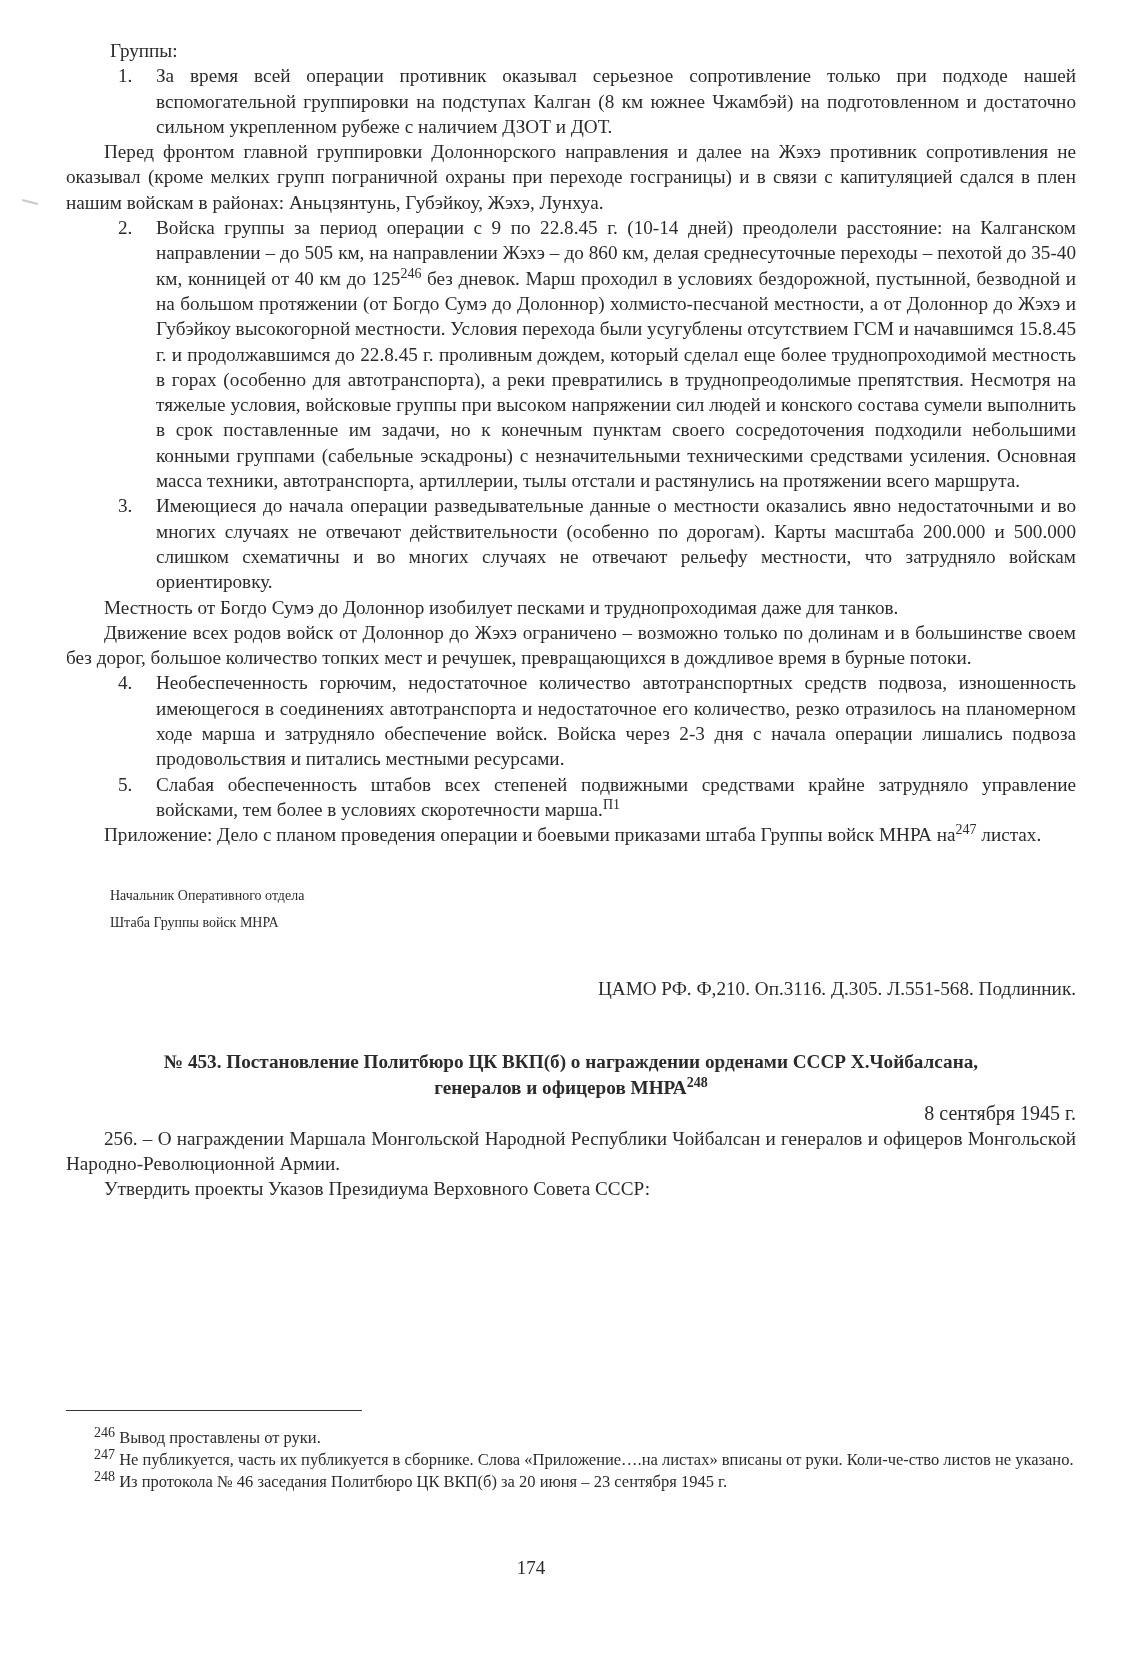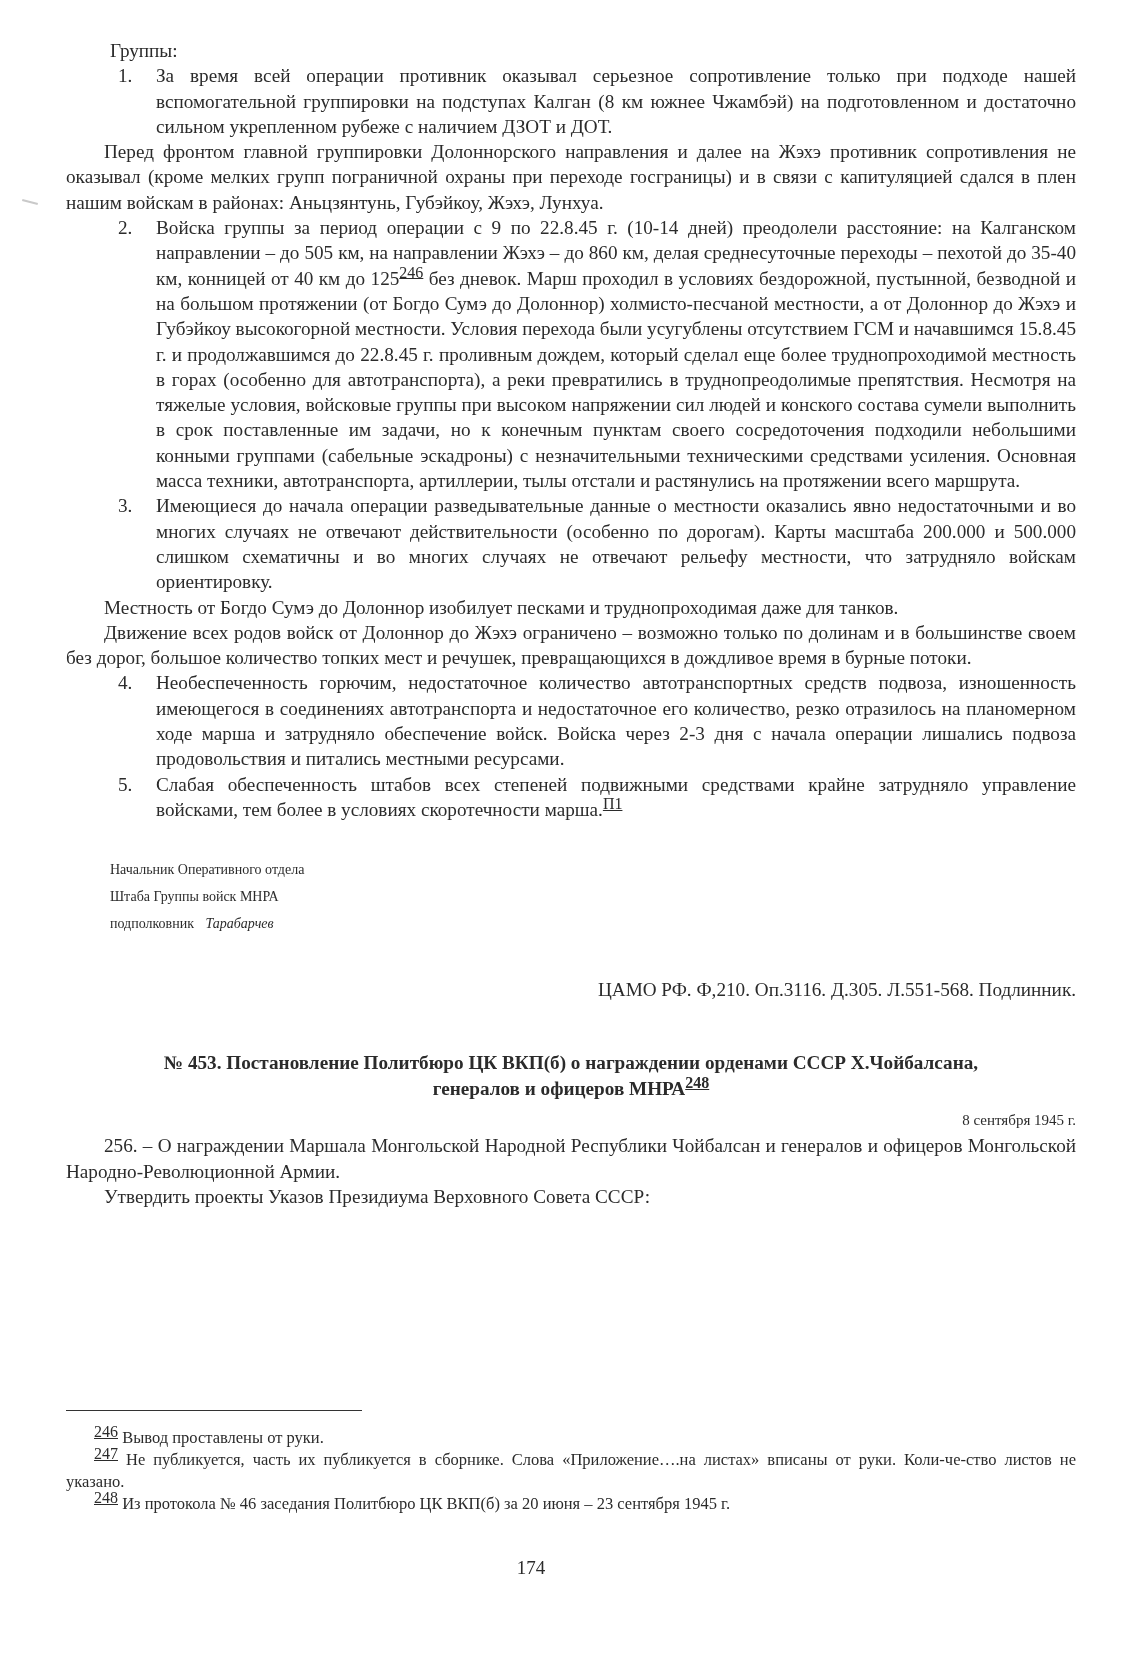--- a/index.html
+++ b/index.html
@@ -7,26 +7,26 @@
     width: 1146px; height: 1654px; position: relative; overflow: hidden;
     font-family: "Liberation Serif", "DejaVu Serif", serif;
     color: #2b2b2b;
   }
   .page { position: absolute; left: 66px; top: 38px; width: 1010px; }
   .p { font-size: 19.2px; line-height: 25.3px; text-align: justify; margin: 0; }
   .indent { text-indent: 38px; }
   .heading-line { font-size: 19.2px; line-height: 25.3px; margin: 0 0 0 44px; }
   .item { position: relative; padding-left: 90px; font-size: 19.2px; line-height: 25.3px; text-align: justify; margin: 0; }
   .item .num { position: absolute; left: 52px; top: 0; }
-  sup { font-size: 16px; line-height: 0; vertical-align: super; text-decoration: underline; }
+  sup { font-size: 14px; line-height: 0; vertical-align: super; }
   .sig { margin: 34px 0 0 44px; font-size: 14px; line-height: 27px; }
   .sig .name { font-style: italic; margin-left: 8px; }
   .archive { text-align: right; font-size: 19.2px; line-height: 25px; margin-top: 40px; }
   .doc-title { text-align: center; font-weight: bold; font-size: 19.2px; line-height: 26px; margin-top: 48px; padding: 0 10px; }
-  .doc-date { text-align: right; font-size: 15px; line-height: 25px; margin-top: 6px; }
+  .doc-date { text-align: right; font-size: 20px; line-height: 25px; }
   .fn-rule { position: absolute; left: 66px; top: 1410px; width: 296px; height: 0; border-top: 1.4px solid #333; }
   .footnotes { position: absolute; left: 66px; top: 1427px; width: 1010px; font-size: 16.5px; line-height: 22px; }
   .footnotes .fn { margin: 0; text-indent: 28px; text-align: justify; }
   .page-number { position: absolute; left: 0; width: 1062px; top: 1557px; text-align: center; font-size: 19px; }
   .scan-mark { position: absolute; left: 22px; top: 201px; width: 16px; height: 2px; background: #c9c9c9; transform: rotate(14deg); }
 </style>
 </head>
 <body>
 
 <div class="scan-mark"></div>
@@ -57,28 +57,27 @@
   <p class="item">
     <span class="num">4.</span>
     <span>Необеспеченность горючим, недостаточное количество автотранспортных средств подвоза, изношенность имеющегося в соединениях автотранспорта и недостаточное его количество, резко отразилось на планомерном ходе марша и затрудняло обеспечение войск. Войска через 2-3 дня с начала операции лишались подвоза продовольствия и питались местными ресурсами.</span>
   </p>
 
   <p class="item">
     <span class="num">5.</span>
     <span>Слабая обеспеченность штабов всех степеней подвижными средствами крайне затрудняло управление войсками, тем более в условиях скоротечности марша.</span><sup>П1</sup>
   </p>
 
+  <p class="p indent">
+    <span>Приложение: Дело с планом проведения операции и боевыми приказами штаба Группы войск МНРА на</span><sup>247</sup><span> листах.</span>
+  </p>
 
   <div class="sig">
     <div>Начальник Оперативного отдела</div>
     <div>Штаба Группы войск МНРА</div>
-    <div>
-      <span>подполковник</span>
-      <span class="name">Тарабарчев</span>
-    </div>
   </div>
 
   <div class="archive">ЦАМО РФ. Ф,210. Оп.3116. Д.305. Л.551-568. Подлинник.</div>
 
   <div class="doc-title">
     <div>№ 453. Постановление Политбюро ЦК ВКП(б) о награждении орденами СССР Х.Чойбалсана,</div>
     <div><span>генералов и офицеров МНРА</span><sup>248</sup></div>
   </div>
 
   <div class="doc-date">8 сентября 1945 г.</div>

